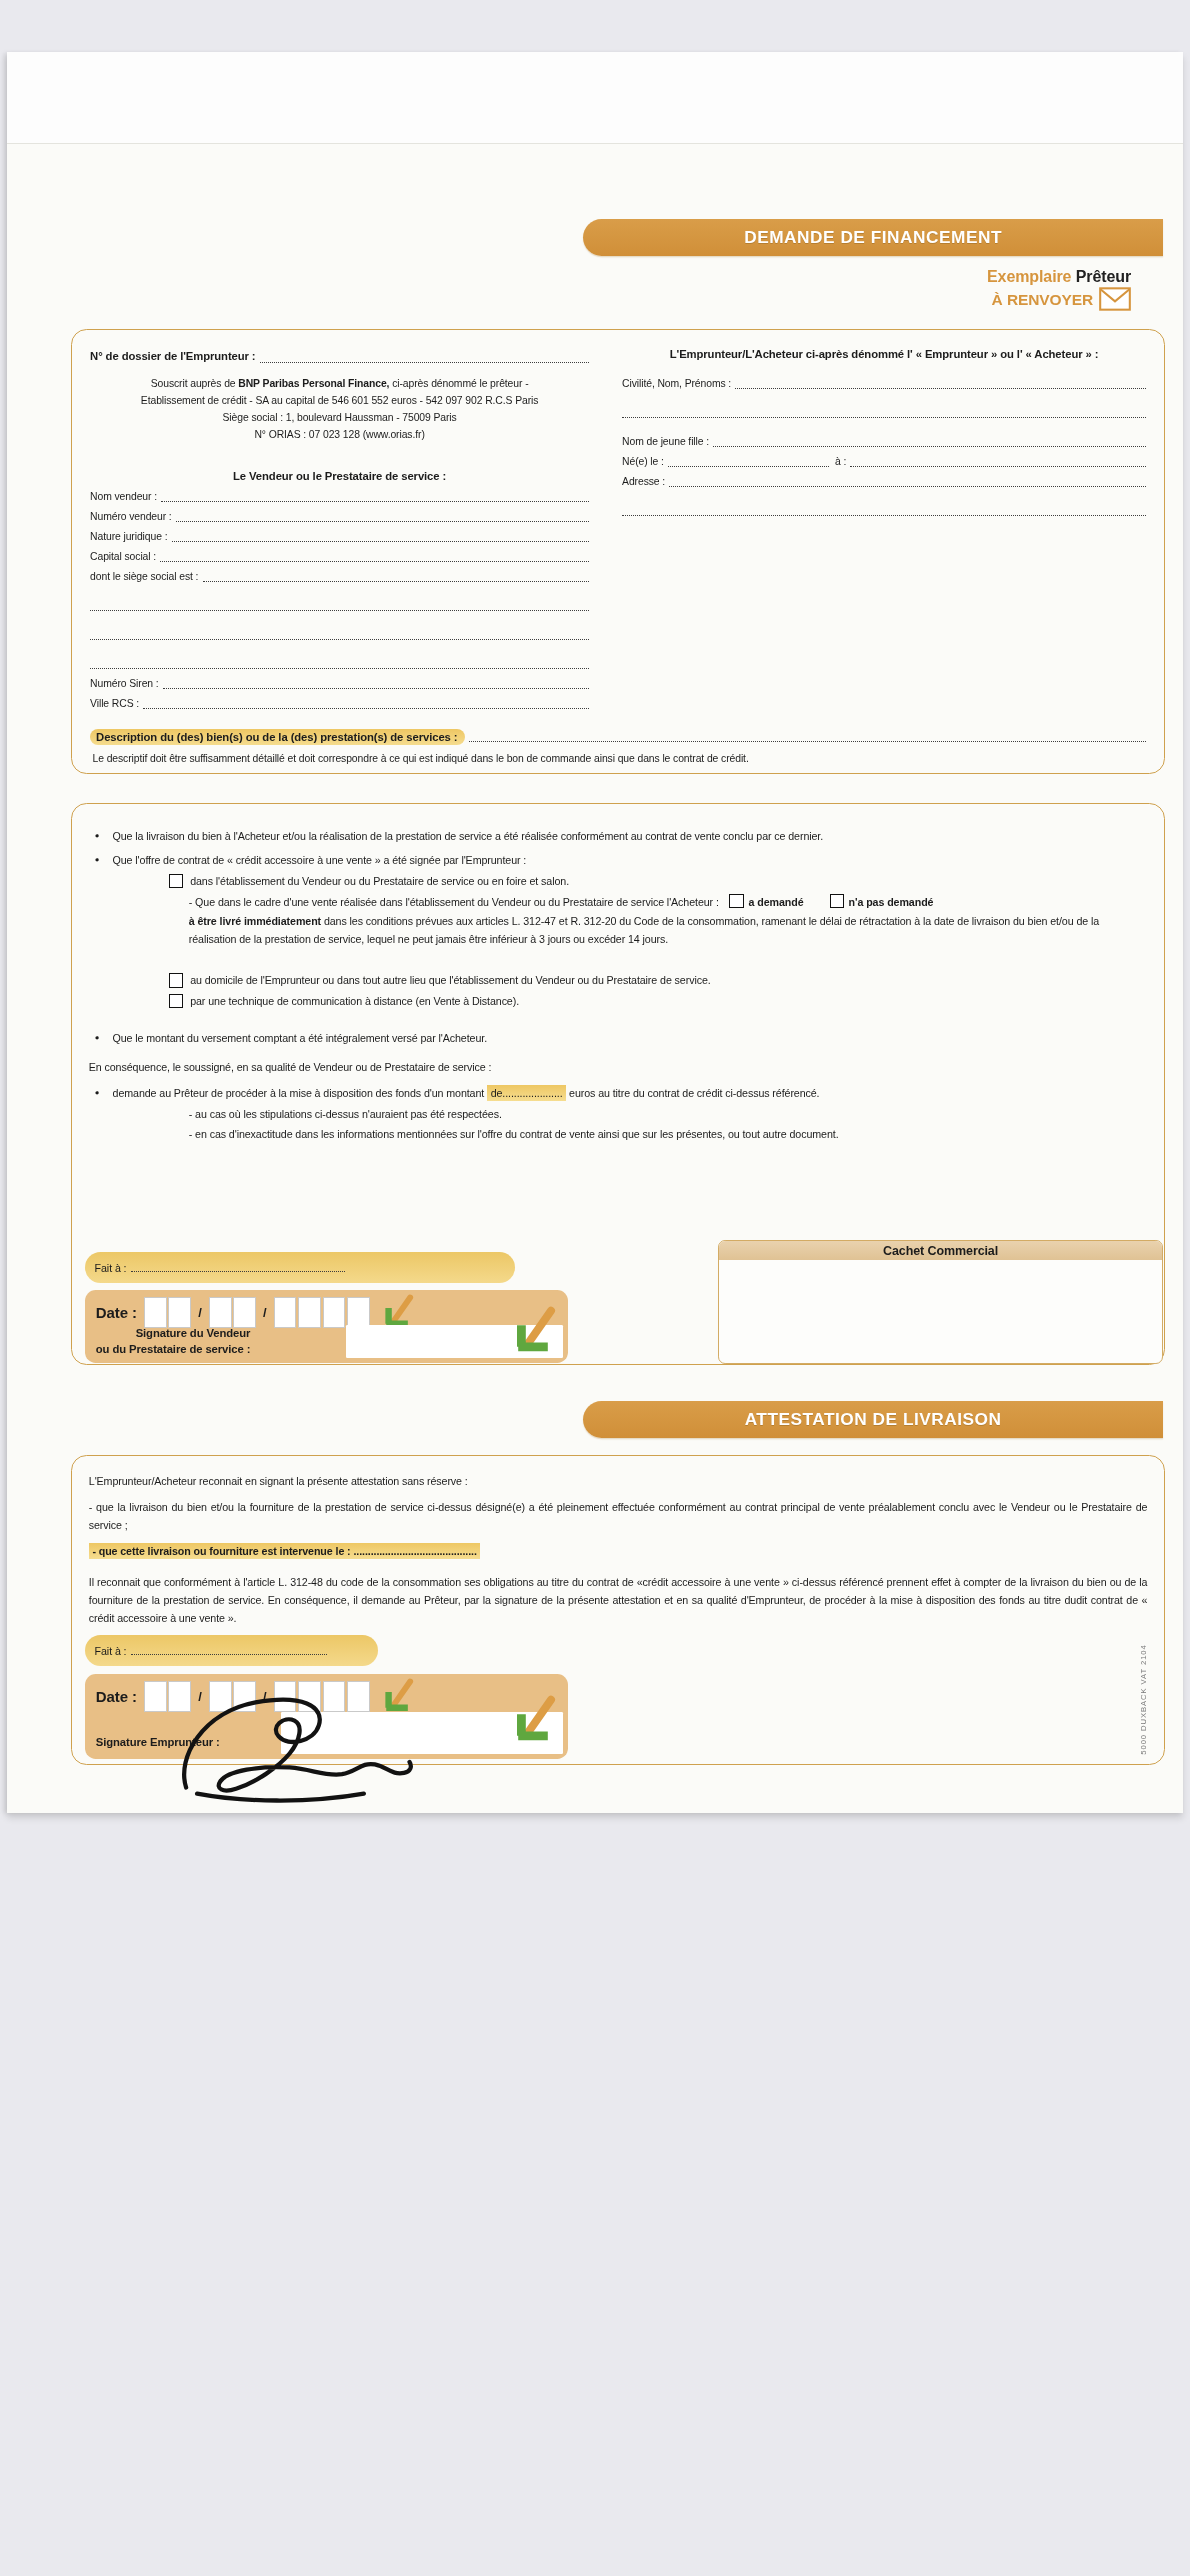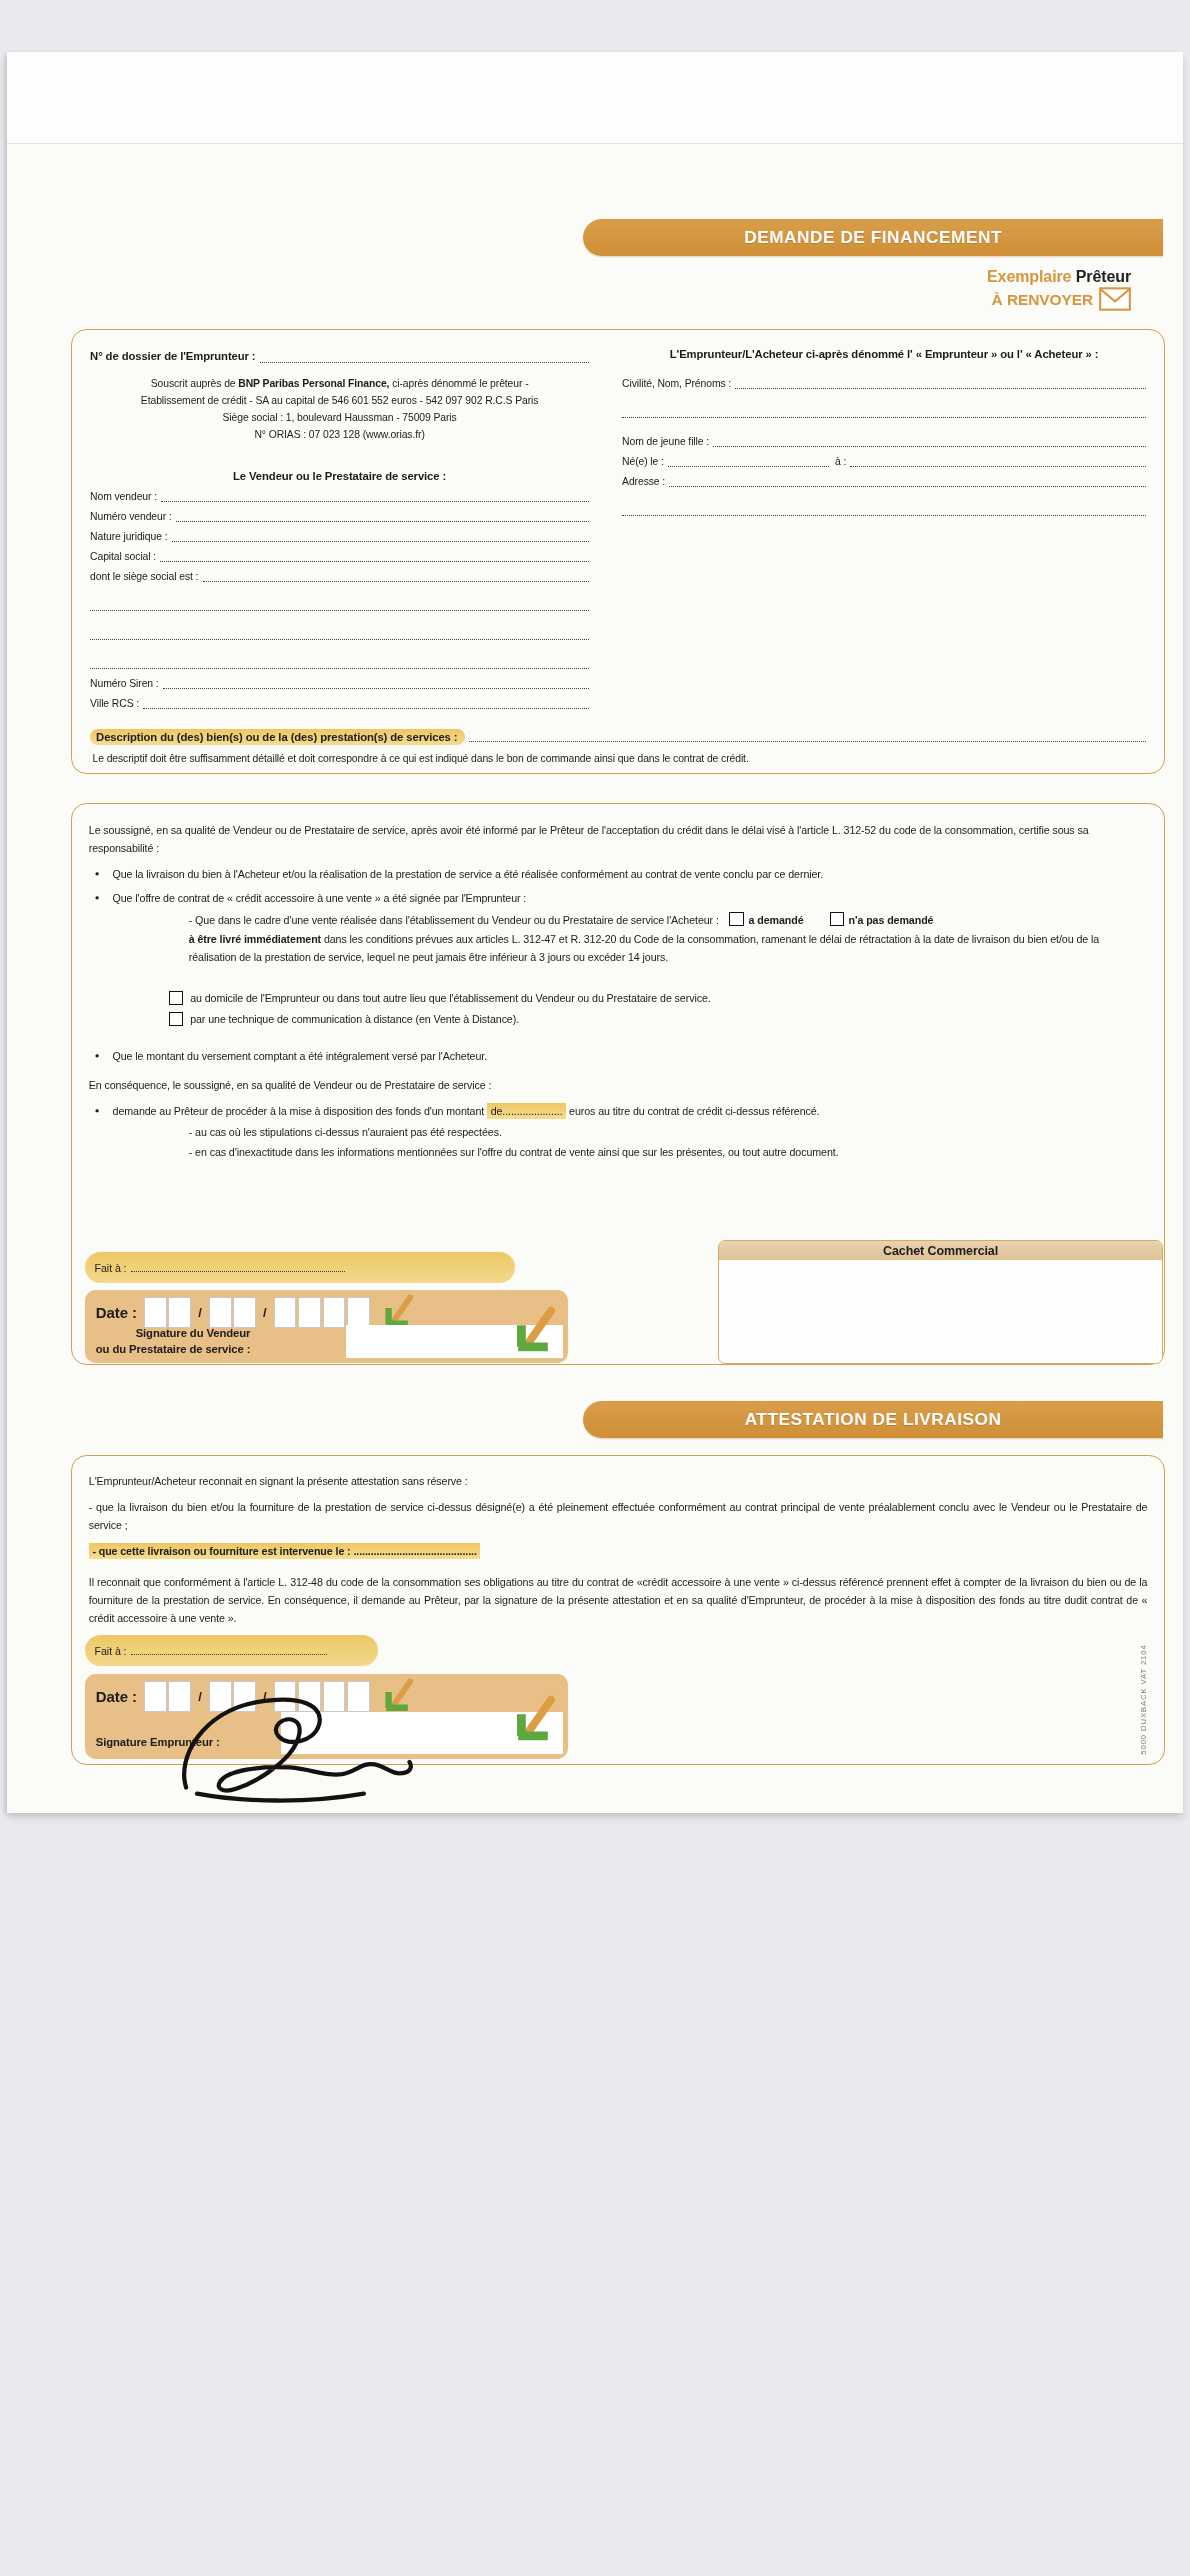--- a/index.html
+++ b/index.html
@@ -251,25 +251,28 @@
     <div class="desc-abs">
       <div class="desc-line">
         <span class="hl-inline">Description du (des) bien(s) ou de la (des) prestation(s) de services :</span>
         <span class="dots"></span>
       </div>
       <p class="desc-note">Le descriptif doit être suffisamment détaillé et doit correspondre à ce qui est indiqué dans le bon de commande ainsi que dans le contrat de crédit.</p>
     </div>
   </div>
 
   <div class="box box2">
-    <p class="par">Le soussigné, en sa qualité de Vendeur ou de Prestataire de service, après avoir été informé par le Prêteur de l'acceptation du crédit dans le délai visé à l'article L. 312-52 du code de la consommation, certifie sous sa responsabilité :</p>
 
     <div class="bul">Que la livraison du bien à l'Acheteur et/ou la réalisation de la prestation de service a été réalisée conformément au contrat de vente conclu par ce dernier.</div>
     <div class="bul">Que l'offre de contrat de « crédit accessoire à une vente » a été signée par l'Emprunteur :</div>
 
+    <div class="crow">
+      <span class="cb"></span>
+      <span>dans l'établissement du Vendeur ou du Prestataire de service ou en foire et salon.</span>
+    </div>
     <div class="subrow">
       <span>- Que dans le cadre d'une vente réalisée dans l'établissement du Vendeur ou du Prestataire de service l'Acheteur :</span><span class="cb inline"></span><span class="b">a demandé</span><span class="cb inline" style="margin-left:26px"></span><span class="b">n'a pas demandé</span>
     </div>
     <div class="subrow">
       <span class="b">à être livré immédiatement</span><span> dans les conditions prévues aux articles  L. 312-47 et R. 312-20 du Code de la consommation, ramenant le délai de rétractation à la date de livraison du bien et/ou de la réalisation de la prestation de service, lequel ne peut jamais être inférieur à 3 jours ou excéder 14 jours.</span>
     </div>
 
     <div class="gap34"></div>
 
     <div class="crow">

